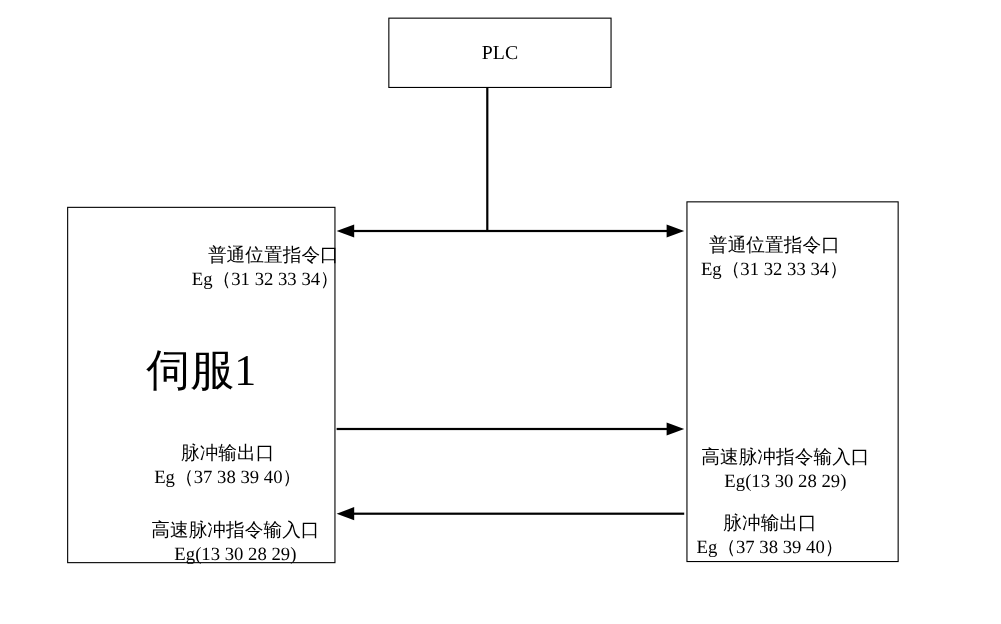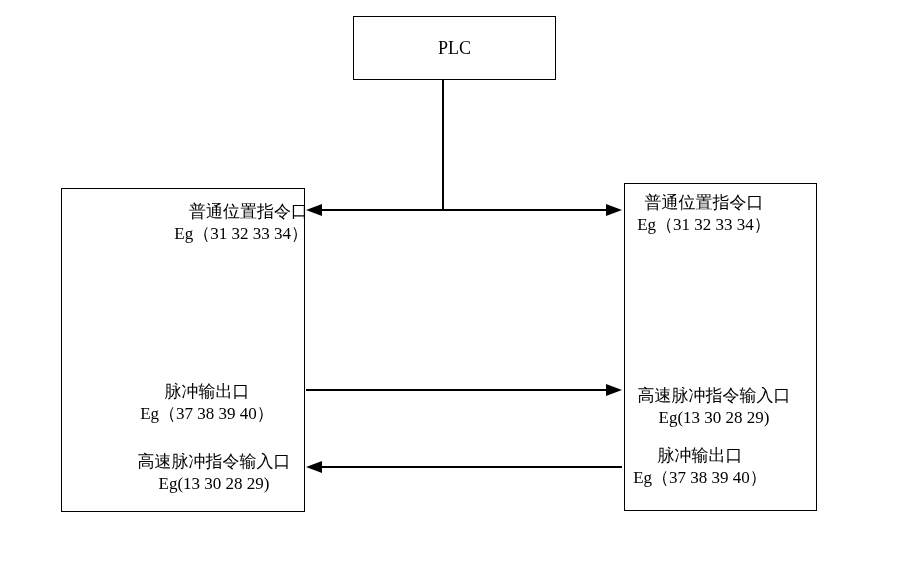--- a/index.html
+++ b/index.html
@@ -33,20 +33,21 @@
     line-height: 44px;
     white-space: nowrap;
   }
   .servo1-box .servo-title { top: 126px; }
   .servo2-box .servo-title { top: 133px; }
   .port {
     position: absolute;
     font-size: 17px;
     line-height: 22px;
     white-space: nowrap;
+    margin-top: 20px;
   }
   .port div { text-align: center; }
   
   .port-s1-0 { top: 12px; right: -4px; }
   .port-s1-0 div { text-align: right; }
   .port-s1-1 { top: 192px; left: 45px; width: 200px; }
   .port-s1-2 { top: 262px; left: 52px; width: 200px; }
   
   .port-s2-0 { top: 8px;   left: 0; width: 158px; }
   .port-s2-1 { top: 201px; left: 0; width: 178px; }
@@ -83,20 +84,21 @@
   <div class="head head-left  head-top-l"></div>
   <div class="head head-right head-top-r"></div>
 
   <div class="hline hline-mid"></div>
   <div class="head head-right head-mid-r"></div>
 
   <div class="hline hline-bot"></div>
   <div class="head head-left head-bot-l"></div>
 
   <div class="box servo1-box">
+    <div class="servo-title">伺服1</div>
     <div class="port port-s1-0">
       <div>普通位置指令口</div>
       <div>Eg（31 32 33 34）</div>
     </div>
     <div class="port port-s1-1">
       <div>脉冲输出口</div>
       <div>Eg（37 38 39 40）</div>
     </div>
     <div class="port port-s1-2">
       <div>高速脉冲指令输入口</div>

